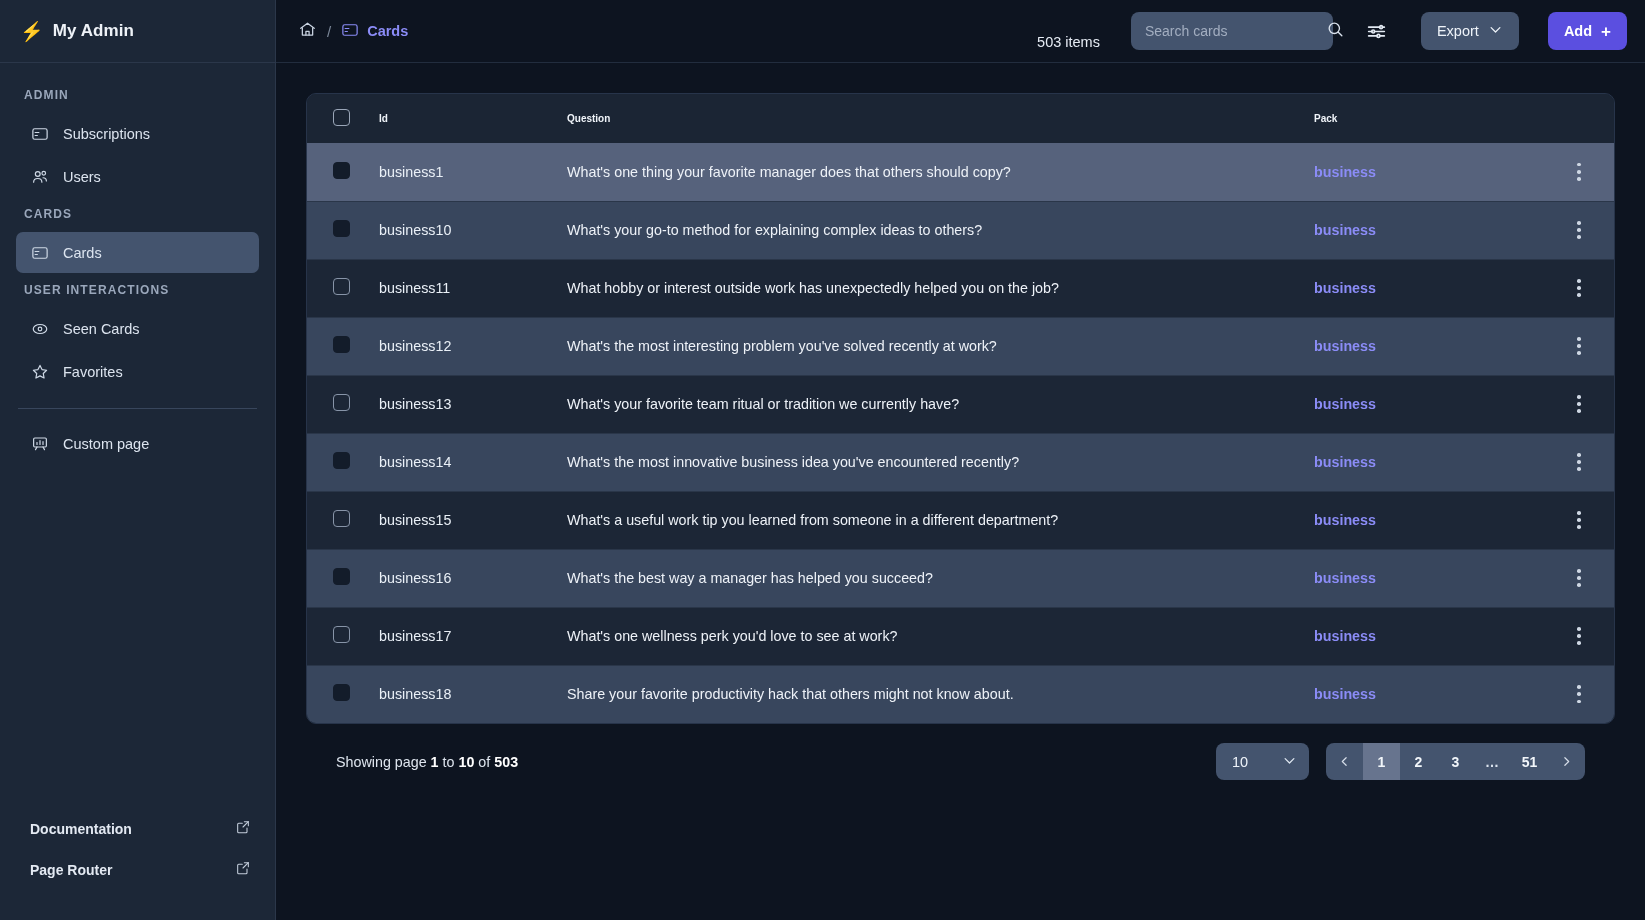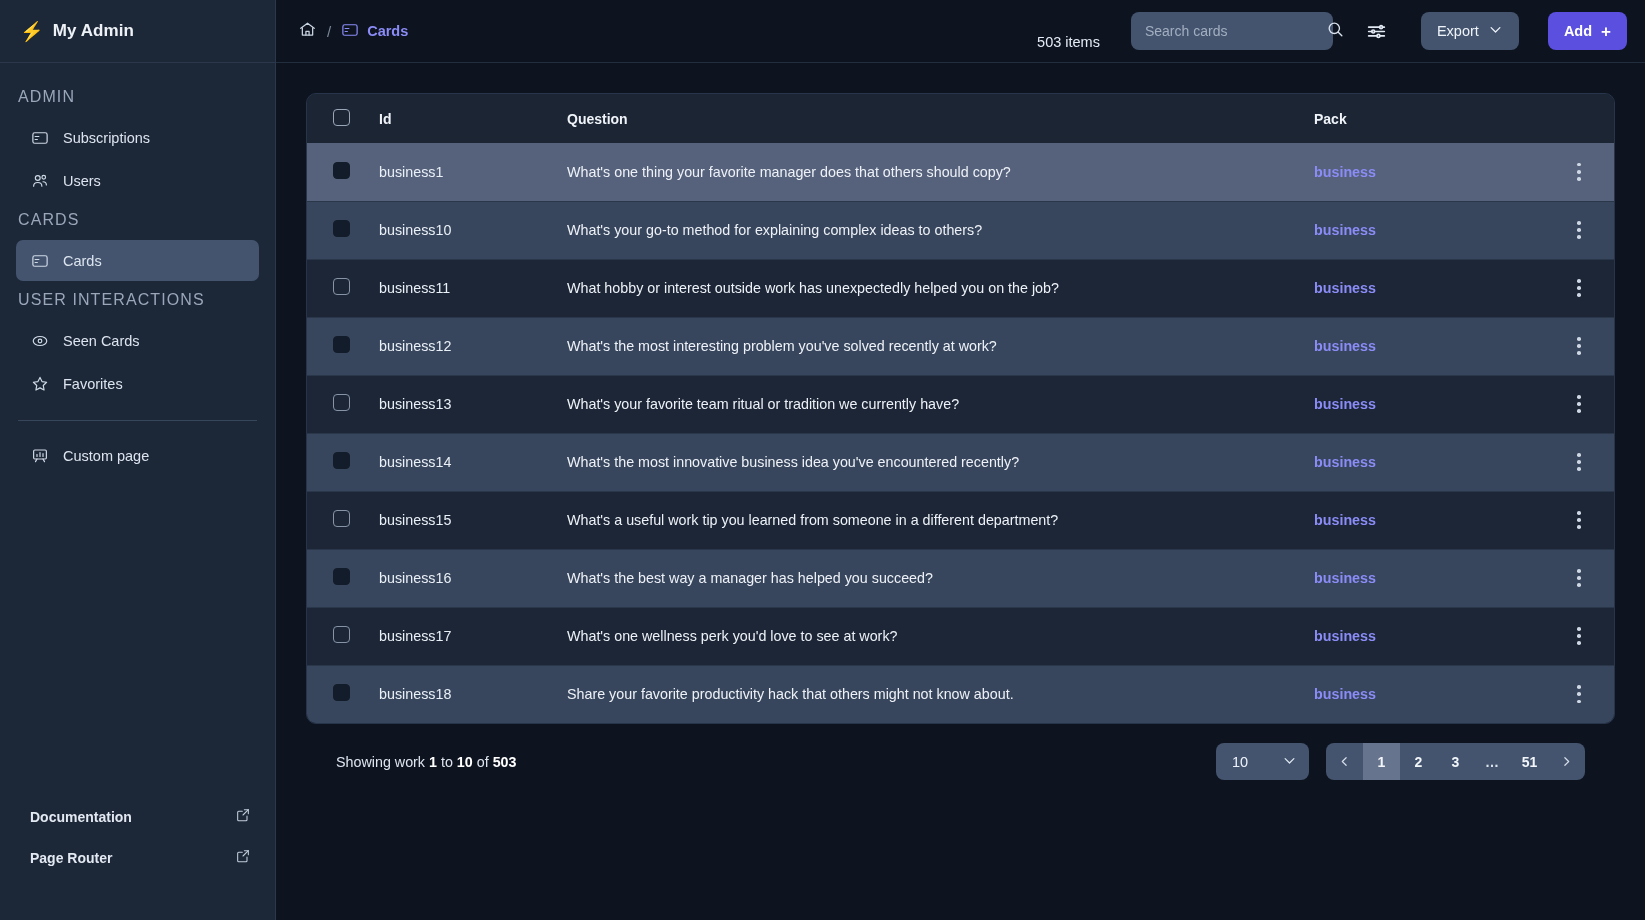--- a/index.html
+++ b/index.html
@@ -24,37 +24,37 @@
     height: 63px; flex-shrink: 0;
     display: flex; align-items: center; gap: 9px;
     padding: 0 20px;
     border-bottom: 1px solid #2b374a;
   }
   .brand-bolt { font-size: 19px; color: #f0c040; line-height: 1; }
   .brand-title { font-size: 17px; font-weight: bold; color: #eef2f7; letter-spacing: .1px; }
 
   .nav { flex: 1; padding-top: 17px; overflow: hidden; }
   .nav-section {
-    font-size: 16px; font-weight: normal; letter-spacing: 1.1px;
+    font-size: 12px; font-weight: bold; letter-spacing: 1.1px;
     color: #9aa7bb; text-transform: uppercase;
-    padding: 8px 0 9px 18px;
+    padding: 8px 0 9px 24px;
   }
   .nav-item {
     display: flex; align-items: center; gap: 14px;
     height: 41px; margin: 2px 16px;
     padding: 0 14px; border-radius: 7px;
     color: #dce4ef; font-size: 14.5px;
     cursor: pointer;
   }
   .nav-item.active { background: #44546e; }
   .nav-item .ico { width: 19px; height: 19px; flex-shrink: 0; display: flex; align-items: center; justify-content: center; }
   .nav-item .ico svg { width: 18px; height: 18px; stroke: #cfd9e6; fill: none; stroke-width: 1.6; stroke-linecap: round; stroke-linejoin: round; }
   .nav-divider { height: 1px; background: #38465c; margin: 16px 18px 14px; }
 
-  .side-footer { padding: 0 0 42px; }
+  .side-footer { padding: 0 0 30px; }
   .side-link {
     display: flex; align-items: center; justify-content: space-between;
     padding: 11px 24px 11px 30px;
     color: #e3e9f2; font-size: 14px; font-weight: bold;
     cursor: pointer;
   }
   .side-link svg { width: 16px; height: 16px; stroke: #c3cddb; fill: none; stroke-width: 1.6; stroke-linecap: round; stroke-linejoin: round; }
 
   
   .main { flex: 1; display: flex; flex-direction: column; background: #0d1420; min-width: 0; }
@@ -96,21 +96,21 @@
 
   
   .content { flex: 1; padding: 30px 30px 0; overflow: hidden; }
   .table-card {
     background: #1b2534; border-radius: 10px; overflow: hidden;
     border: 1px solid #27344a;
   }
   table { width: 100%; border-collapse: collapse; table-layout: fixed; }
   thead th {
     background: #1b2534; text-align: left;
-    color: #f0f4f9; font-size: 14px; font-weight: bold;
+    color: #f0f4f9; font-size: 10px; font-weight: bold;
     padding: 14px 0; height: 49px;
   }
   .c-check { width: 72px; padding-left: 26px !important; }
   .c-id    { width: 188px; }
   .c-q     { width: auto; }
   .c-pack  { width: 230px; }
   .c-act   { width: 70px; }
 
   tbody tr { height: 58px; }
   tbody tr.row-hover { background: #56627c; padding-left: 34px; }
@@ -478,21 +478,21 @@
                     <span></span>
                   </span>
                 </td>
               </tr>
             </tbody>
         </table>
       </div>
 
       <div class="pagerow">
         <div class="showing">
-          <span>Showing work</span>
+          <span>Showing page</span>
           <b>1</b>
           <span>to</span>
           <b>10</b>
           <span>of</span>
           <b>503</b>
         </div>
 
         <div class="page-right">
           <div class="pagesize">
             <span>10</span>

